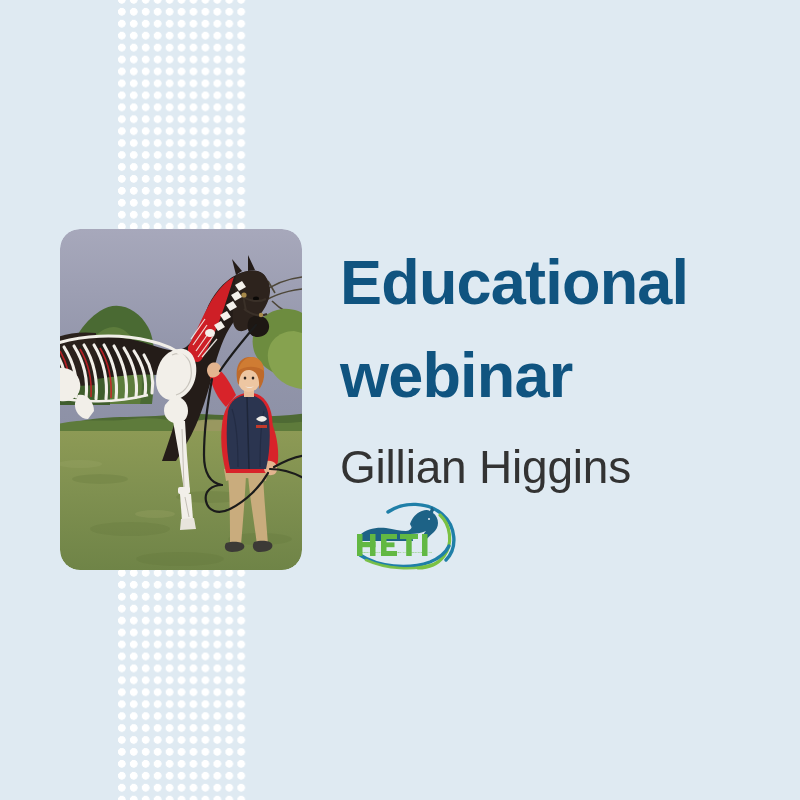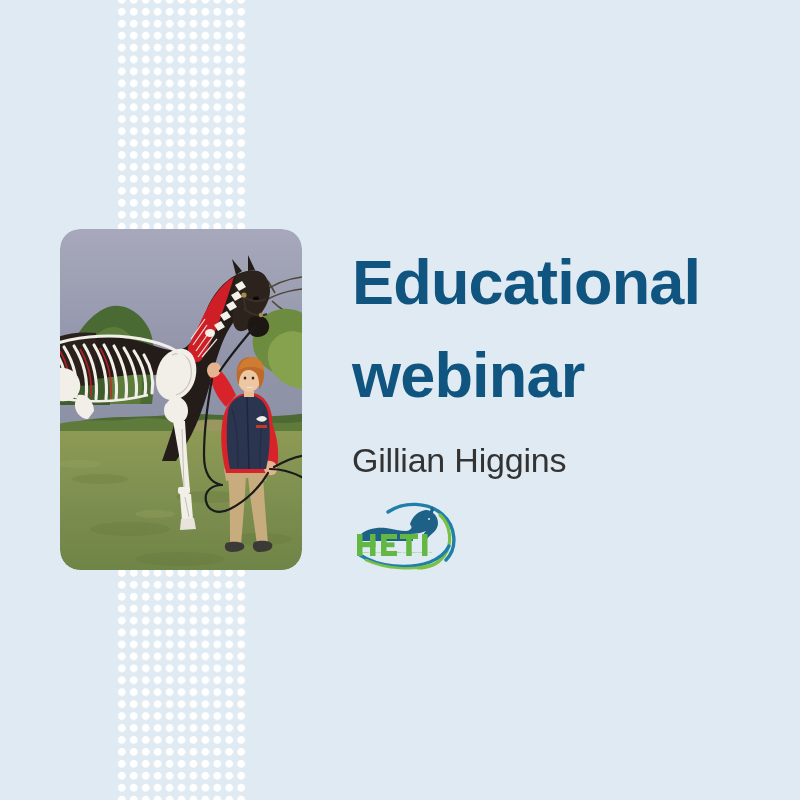--- a/index.html
+++ b/index.html
@@ -48,38 +48,38 @@
   }
   .photo-card svg {
     display: block;
     width: 242px;
     height: 341px;
   }
 
   
   .content {
     position: absolute;
-    left: 352px;
+    left: 340px;
     top: 236px;
     width: 420px;
   }
   .headline {
     margin: 0;
     color: #105480;
     font-size: 63px;
     font-weight: bold;
     line-height: 1.48;
     letter-spacing: -0.8px;
     white-space: pre-line;
   }
   .subtitle {
     margin: 0;
     padding-top: 18px;
     color: #333333;
-    font-size: 34px;
+    font-size: 46px;
     font-weight: normal;
     line-height: 1.2;
     letter-spacing: -0.2px;
   }
 
   
   .logo {
     position: absolute;
     left: 352px;
     top: 498px;

